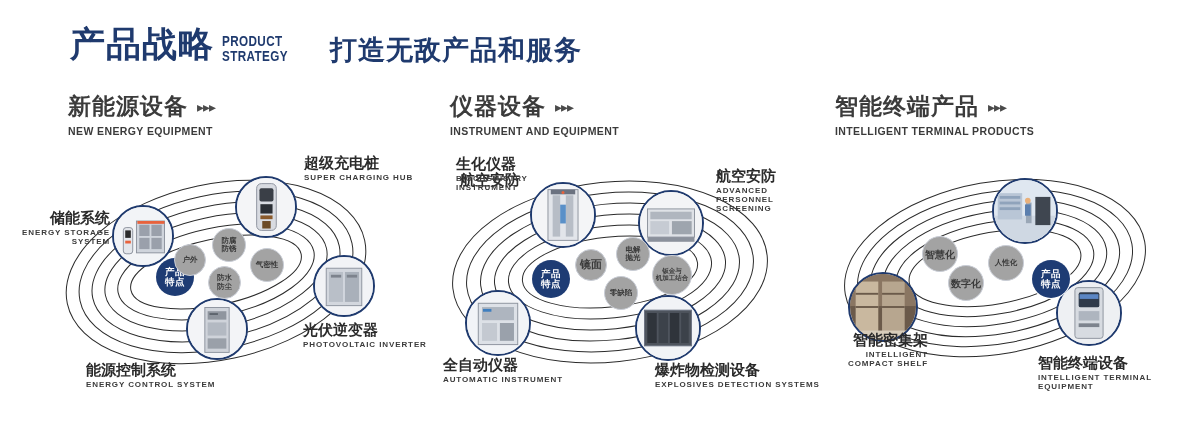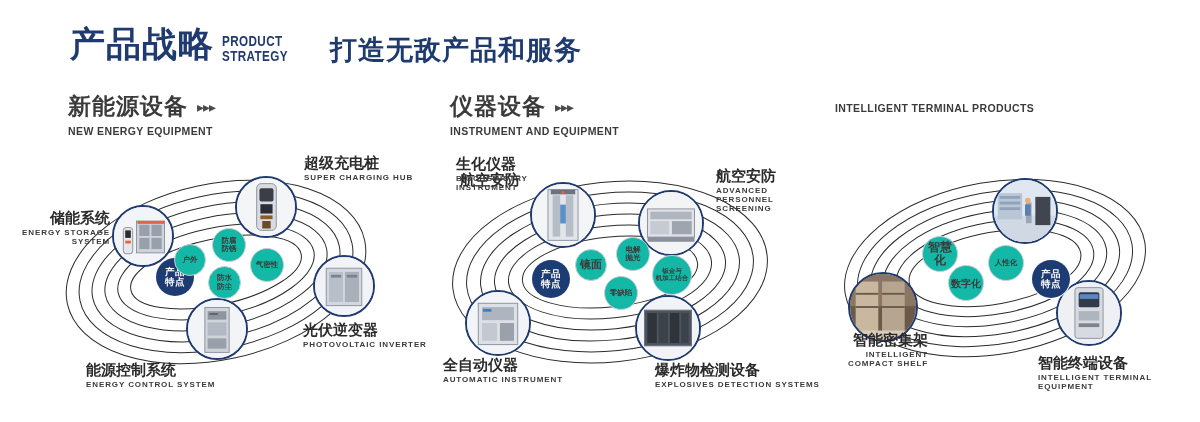--- a/index.html
+++ b/index.html
@@ -85,21 +85,21 @@
     justify-content:center; text-align:center; line-height:1.05;
     font-size:9.5px; font-weight:bold; letter-spacing:.5px;
     font-family:"DejaVu Sans","Liberation Sans",sans-serif;
     box-shadow:0 0 0 1px #ffffff;
   }
   .hub span { display:block; }
 
   
   .bub {
     position:absolute; border-radius:50%;
-    border:1px solid #c9cdd6; background:#14b8a6;
+    border:1px solid #c9cdd6; background:#a3a3a3;
     display:flex; align-items:center; justify-content:center;
     text-align:center; line-height:1.1;
     color:#3a3a3a; font-weight:bold;
     font-family:"DejaVu Sans","Liberation Sans",sans-serif;
   }
   .bub span { display:block; }
 </style>
 </head>
 <body>
 
@@ -122,20 +122,23 @@
   </div>
 
   <div class="sec-head" style="left:450px; top:95px;">
     <div>
       <span class="cn">仪器设备</span><span class="arrows">▸▸▸</span>
     </div>
     <div class="en">INSTRUMENT AND EQUIPMENT</div>
   </div>
 
   <div class="sec-head" style="left:835px; top:95px;">
+    <div>
+      <span class="cn">智能终端产品</span><span class="arrows">▸▸▸</span>
+    </div>
     <div class="en">INTELLIGENT TERMINAL PRODUCTS</div>
   </div>
 
   <div class="diagram" style="left:30px; width:400px;">
     <svg width="400" height="260" viewBox="0 0 400 260">
       <g fill="none" stroke="#2b2b2b" stroke-width="1">
         <ellipse cx="186" cy="122" rx="152" ry="88" transform="rotate(-12 186 122)"></ellipse>
         <ellipse cx="186" cy="122" rx="139" ry="77" transform="rotate(-12 186 122)"></ellipse>
         <ellipse cx="186" cy="122" rx="126" ry="66" transform="rotate(-12 186 122)"></ellipse>
         <ellipse cx="186" cy="122" rx="113" ry="55" transform="rotate(-12 186 122)"></ellipse>
@@ -392,21 +395,21 @@
       </svg>
     </div>
 
     <div class="hub" style="left:222px; top:110px; width:38px; height:38px;">
       <div>
         <span>产品</span>
         <span>特点</span>
       </div>
     </div>
 
-    <div class="bub" style="left:112px; top:86px; width:36px; height:36px; font-size:12px;justify-content:flex-end;">
+    <div class="bub" style="left:112px; top:86px; width:36px; height:36px; font-size:10px;">
       <span>智慧化</span>
     </div>
     <div class="bub" style="left:138px; top:115px; width:36px; height:36px; font-size:10px;">
       <span>数字化</span>
     </div>
     <div class="bub" style="left:178px; top:95px; width:36px; height:36px; font-size:7.5px;">
       <span>人性化</span>
     </div>
 
     <div class="nlabel right" style="left:0px; top:182px; width:118px;">

